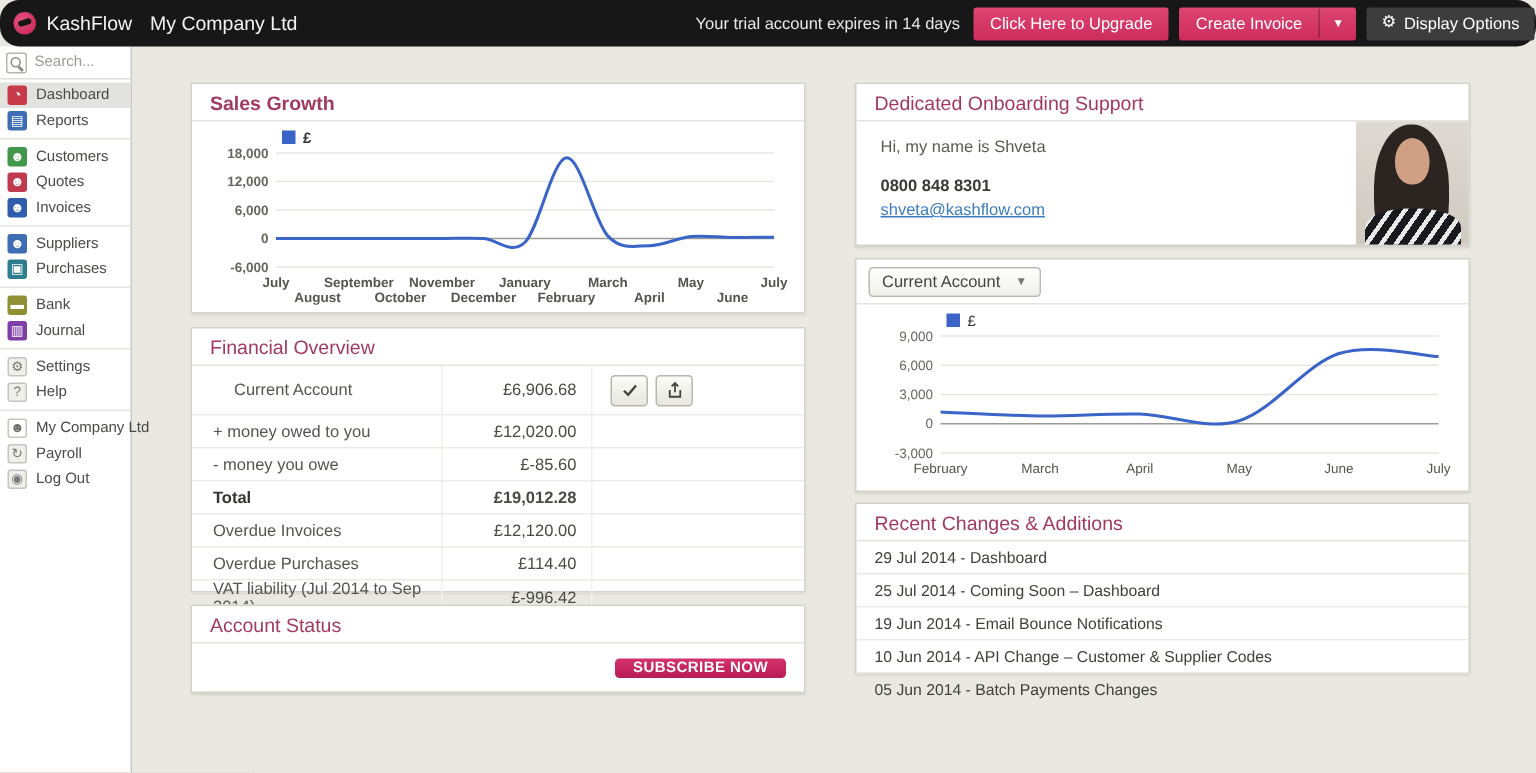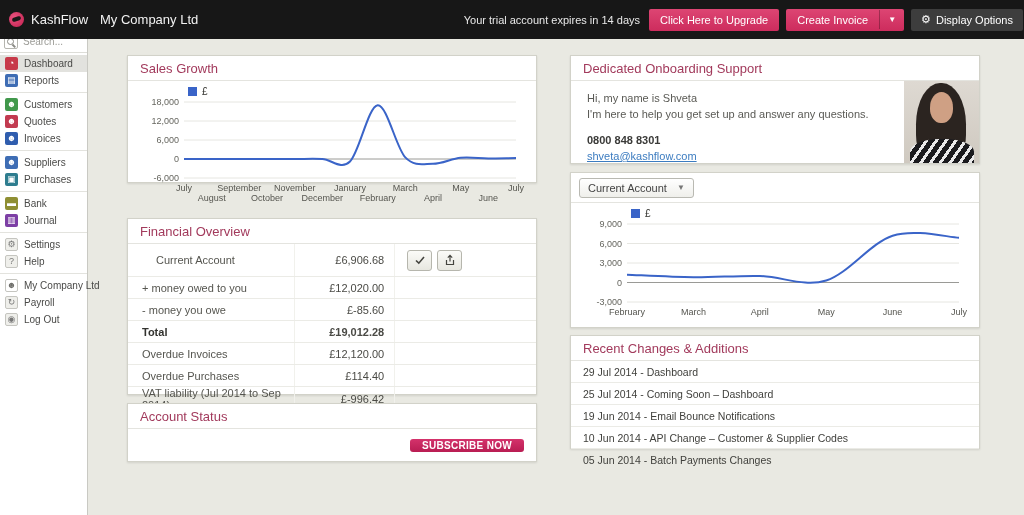--- a/index.html
+++ b/index.html
@@ -1,21 +1,21 @@
 <!DOCTYPE html>
 <html><head>
 <meta charset="utf-8">
 <style>
   * { box-sizing: border-box; margin: 0; padding: 0; }
   html,body { background:#dcdcd4; }
   body { font-family: "Liberation Sans", sans-serif; }
   #app { position:relative; width:1024px; height:515px; background:#e9e9e2; overflow:hidden; }
 
   
-  .topbar { position:absolute; top:0; left:0; width:1024px; height:39px; background:#171717; display:flex; align-items:center; z-index:20; }
+  .topbar { position:absolute; top:0; left:0; width:1024px; height:31px; background:#171717; display:flex; align-items:center; z-index:20;border-radius:13px; }
   .brand { width:88px; flex:none; display:flex; align-items:center; padding-left:9px; }
   .logo-mark { position:relative; width:15px; height:15px; border-radius:50%; background:radial-gradient(circle at 35% 35%, #e8537f, #c21f4e); flex:none; }
   .logo-mark::after { content:''; position:absolute; top:5px; left:3px; width:9px; height:4px; border-radius:2px; background:#171717; transform:rotate(-18deg); }
   .brand-name { color:#f2f2f2; font-size:13px; margin-left:7px; white-space:nowrap; }
   .company-name { color:#f2f2f2; font-size:13px; padding-left:12px; }
   .topbar-right { margin-left:auto; display:flex; align-items:center; gap:7px; padding-right:1px; }
   .trial-text { color:#e8e8e8; font-size:11px; margin-right:2px; }
   .btn { border:none; border-radius:2px; font-family:inherit; font-size:11px; color:#fff; cursor:pointer; display:flex; align-items:center; }
   .btn-pink { background:linear-gradient(#dd4573,#cd2c5d); padding:5px 11px; }
   .btn-split { padding:0; overflow:hidden; }
@@ -36,21 +36,21 @@
   .side-item { height:17px; display:flex; align-items:center; padding-left:5px; cursor:pointer; }
   .side-item.selected { background:#e2e2de; }
   .icon { width:13px; height:13px; border-radius:2px; color:#fff; font-size:9px; line-height:13px; text-align:center; flex:none; overflow:hidden; }
   .icon.muted { border:1px solid #c5c5c0; line-height:11px; }
   .side-label { font-size:10px; color:#4a4a48; margin-left:6px; white-space:nowrap; }
 
   
   .panel { position:absolute; background:#fff; border:1px solid #d2d2c9; box-shadow:0 1px 2px rgba(0,0,0,.1); }
   .panel-header { height:25px; padding:5px 12px; border-bottom:1px solid #e4e4df; display:flex; align-items:center; }
   .panel-title { font-size:13px; color:#a23a5c; }
-  #sales-panel       { left:127px; top:55px;  width:410px; height:128px; }
+  #sales-panel       { left:127px; top:55px;  width:410px; height:154px;font-weight:bold; }
   #financial-panel   { left:127px; top:218px; width:410px; height:177px; }
   #status-panel      { left:127px; top:403px; width:410px; height:59px;  }
   #onboarding-panel  { left:570px; top:55px;  width:410px; height:109px; }
   #account-chart-panel { left:570px; top:172px; width:410px; height:156px; }
   #changes-panel     { left:570px; top:335px; width:410px; height:114px; }
 
   .chart-body { padding:5px 8px 0 8px; }
   svg.chart { display:block; }
 
   
@@ -373,21 +373,20 @@
       <button class="subscribe-btn">SUBSCRIBE NOW</button>
     </div>
   </div>
 
   <div class="panel" id="onboarding-panel">
     <div class="panel-header">
       <span class="panel-title">Dedicated Onboarding Support</span>
     </div>
     <div class="onboard-body">
       <div>Hi, my name is Shveta</div>
-      <div>I'm here to help you get set up and answer any questions.</div>
       <div class="onboard-phone">0800 848 8301</div>
       <a class="onboard-email">shveta@kashflow.com</a>
       <div class="photo">
         <div class="hair"></div>
         <div class="face"></div>
         <div class="shirt"></div>
       </div>
     </div>
   </div>
 

